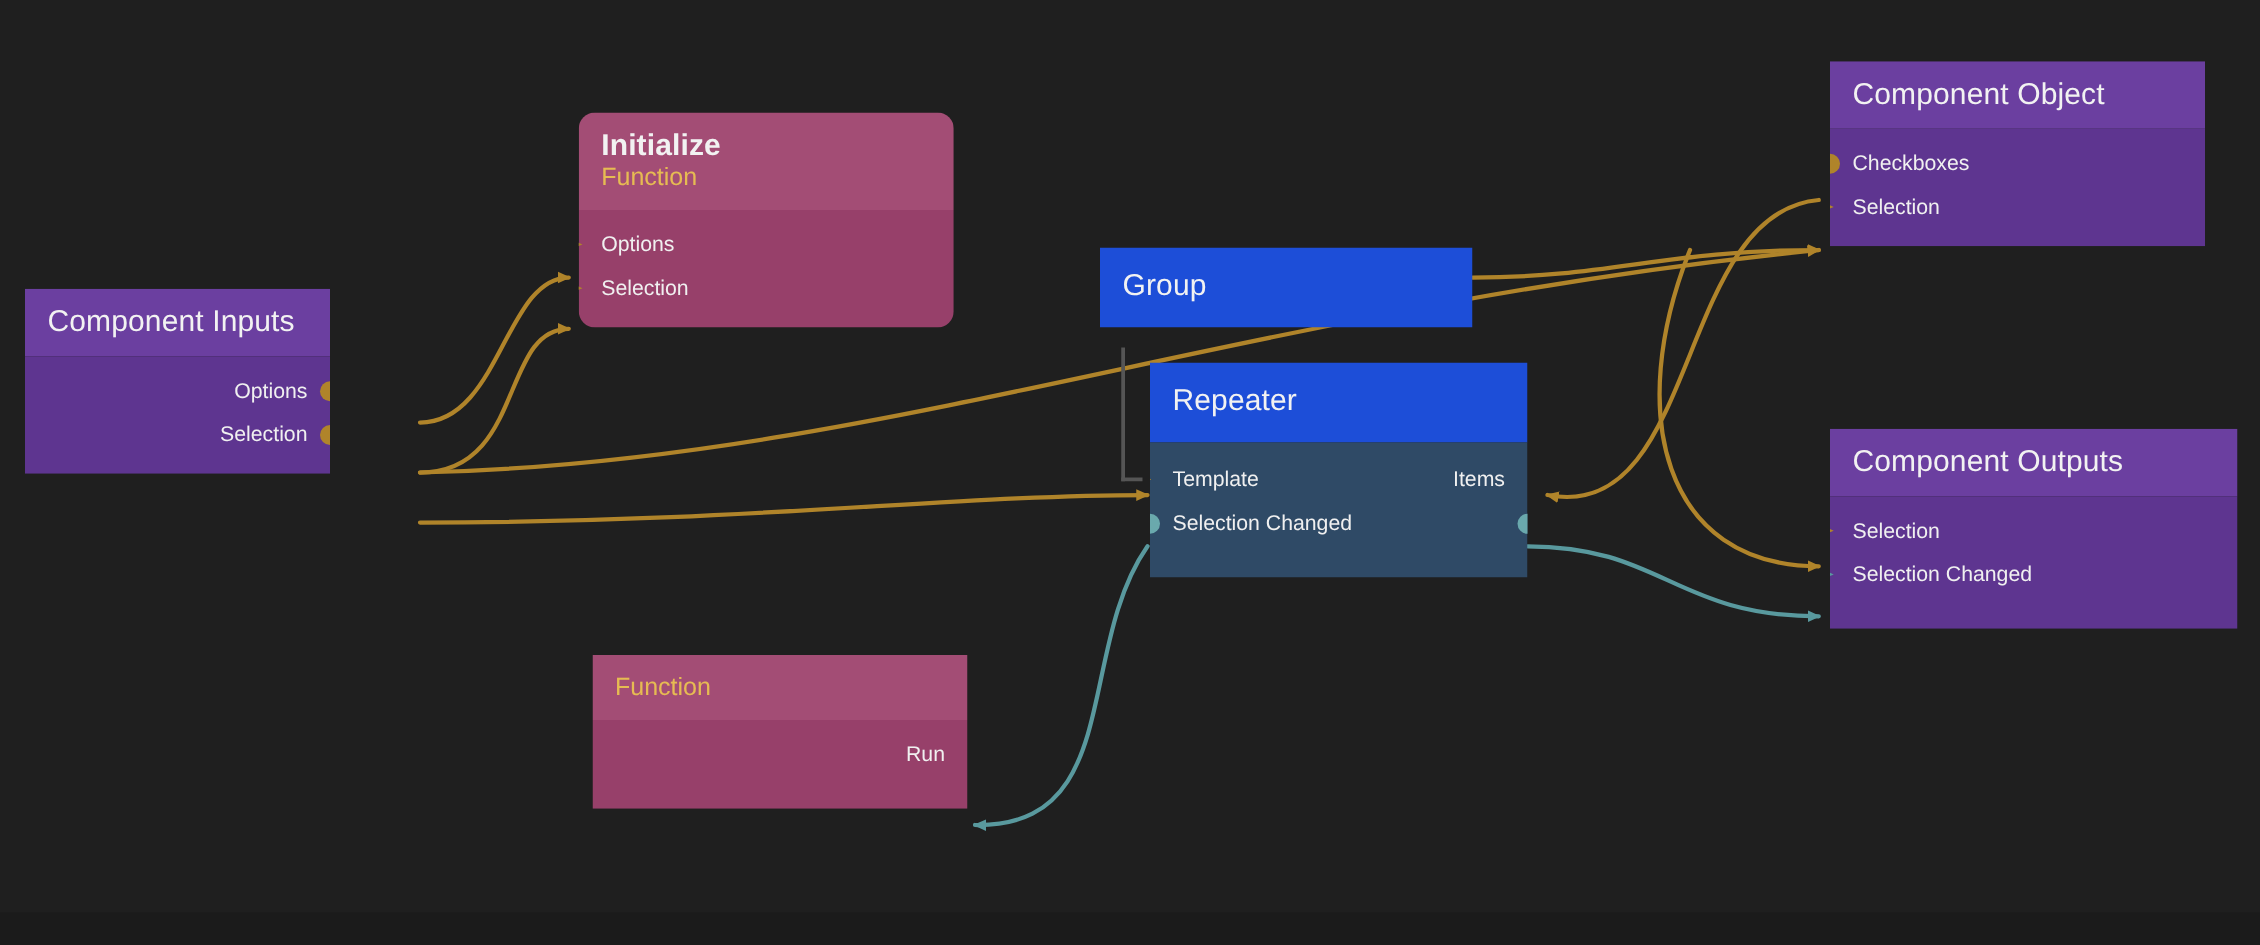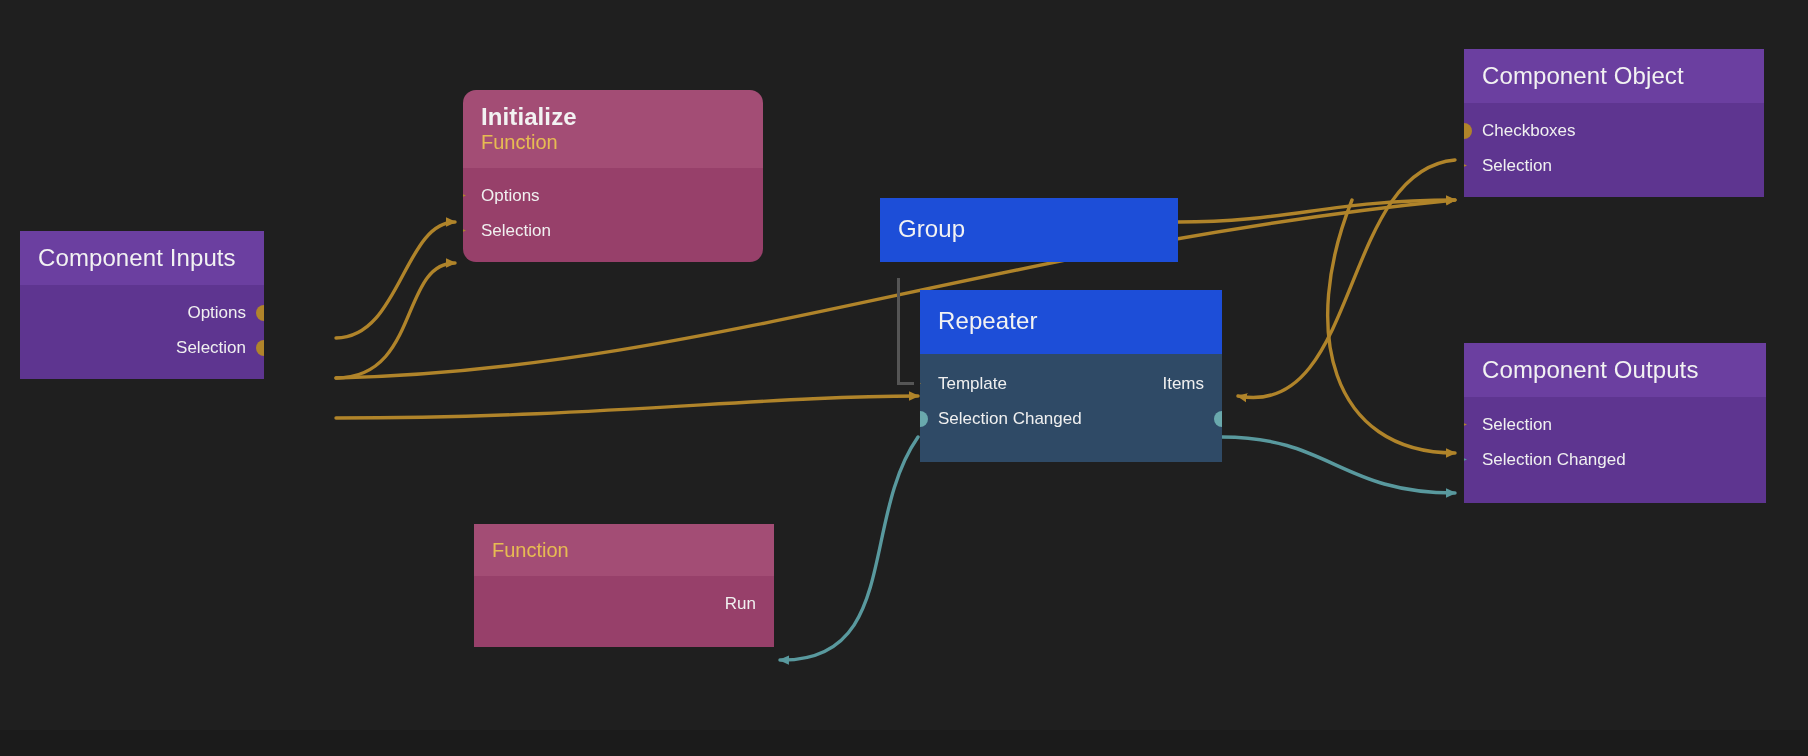--- a/index.html
+++ b/index.html
@@ -228,21 +228,21 @@
       </div>
       <div class="port-row left">
         <svg class="port" style="position:absolute;left:-13px;top:10px;width:17px;height:15px;" viewBox="0 0 17 15">
           <path d="M0,0.5 L16,7.5 L0,14.5 Z" fill="#b0842a"></path>
         </svg>
         <span class="port-label">Selection</span>
       </div>
     </div>
   </div>
 
-  <div class="node n-purple" style="left:1464px;top:343px;width:302px;">
+  <div class="node n-purple" style="left:1464px;top:343px;width:326px;">
     <div class="node-header">
       <div class="node-title">Component Outputs</div>
     </div>
     <div class="node-body" style="padding-bottom:26px;">
       <div class="port-row left">
         <svg class="port" style="position:absolute;left:-13px;top:10px;width:17px;height:15px;" viewBox="0 0 17 15">
           <path d="M0,0.5 L16,7.5 L0,14.5 Z" fill="#b0842a"></path>
         </svg>
         <span class="port-label">Selection</span>
       </div>

